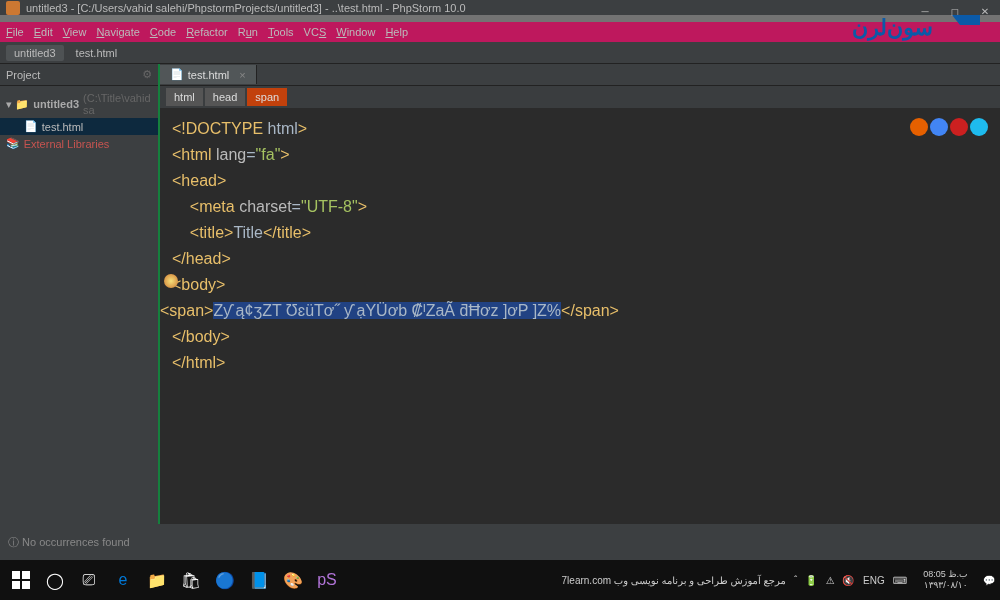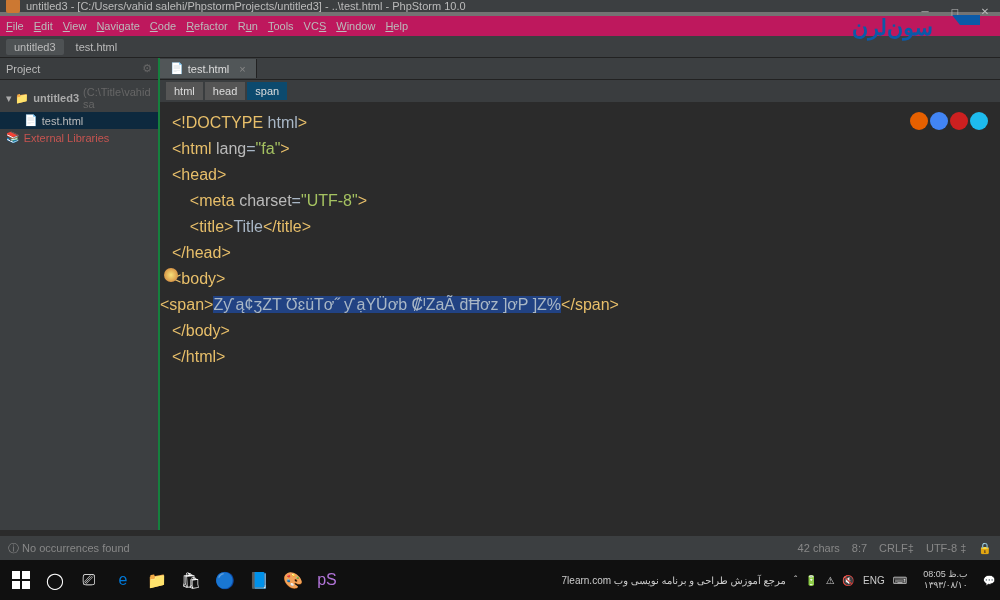--- a/index.html
+++ b/index.html
@@ -1,17 +1,17 @@
 <!DOCTYPE html>
 <html><head>
 <meta charset="utf-8">
 <style>
 * { margin:0; padding:0; box-sizing:border-box; font-family:"Segoe UI",Arial,sans-serif; }
 body { width:1000px; height:600px; background:#2b2b2b; overflow:hidden; position:relative; }
-.titlebar { height:16px; background:#3c3f41; color:#bbb; font-size:11px; display:flex; align-items:center; padding:0 6px; border-bottom:4px solid #737373; }
+.titlebar { height:22px; background:#3c3f41; color:#bbb; font-size:11px; display:flex; align-items:center; padding:0 6px; border-bottom:7px solid #737373; }
 .titlebar .ico { width:14px; height:14px; background:#cc7832; border-radius:2px; margin-right:6px; }
 .winbtns { position:absolute; right:0; top:0; display:flex; }
 .winbtn { width:30px; height:22px; display:flex; align-items:center; justify-content:center; color:#bbb; font-size:10px; }
 .menubar { height:20px; background:#be185d; color:#bbb; font-size:11px; display:flex; align-items:center; padding:0 6px; gap:10px; }
 .menubar span u { text-decoration:underline; }
 .crumbbar { height:22px; background:#3c3f41; display:flex; align-items:center; padding:0 6px; font-size:11px; color:#bbb; border-bottom:1px solid #222; }
 .crumb { padding:2px 8px; background:#4e5254; border-radius:2px; margin-right:4px; }
 .crumb2 { padding:2px 8px; }
 .main { display:flex; height:472px; }
 .sidebar { width:160px; background:#3c3f41; border-right:2px solid #15803d; }
@@ -29,21 +29,21 @@
 .code { padding:8px 12px; font-family:"Consolas","Courier New",monospace; font-size:16px; line-height:26px; color:#a9b7c6; }
 .code .t { color:#e8bf6a; }
 .code .a { color:#bababa; }
 .code .s { color:#a5c261; }
 .code .h { background:#214283; }
 .gutter-ico { position:absolute; left:4px; top:210px; width:14px; height:14px; background:radial-gradient(#f7e07a,#cc7832); border-radius:50%; }
 .browsers { position:absolute; right:12px; top:54px; display:flex; gap:2px; }
 .bico { width:18px; height:18px; border-radius:50%; }
 .logo { position:absolute; right:18px; top:7px; width:130px; height:40px; }
 .logo svg text { font-family:Arial; font-weight:bold; }
-.status { position:absolute; left:0; right:0; bottom:40px; height:24px; background:#3c3f41; color:#888; font-size:11px; display:flex; align-items:center; padding:0 8px; justify-content:space-between; }
+.status { position:absolute; left:0; right:0; bottom:40px; height:36px; background:#3c3f41; color:#888; font-size:11px; display:flex; align-items:center; padding:0 8px; justify-content:space-between; }
 .status .r { display:flex; gap:12px; }
 .taskbar { position:absolute; left:0; right:0; bottom:0; height:40px; background:#101010; display:flex; align-items:center; padding:0 4px; }
 .tbico { width:34px; height:34px; display:flex; align-items:center; justify-content:center; color:#fff; font-size:16px; }
 .tray { margin-left:auto; display:flex; align-items:center; gap:8px; color:#ccc; font-size:10px; }
 .clock { text-align:right; line-height:11px; padding:0 8px; font-size:9px; }
 </style>
 </head>
 <body>
 
 <div class="titlebar">
@@ -103,21 +103,21 @@
     <div class="tabs">
       <div class="tab">
         <span>📄</span>
         <span>test.html</span>
         <span class="x">×</span>
       </div>
     </div>
     <div class="bclist">
       <span class="bcitem">html</span>
       <span class="bcitem">head</span>
-      <span class="bcitem" style="background:#0c4a6e">span</span>
+      <span class="bcitem" style="background:#c2410c">span</span>
     </div>
 
     <span class="gutter-ico"></span>
 
     <div class="browsers">
       <span class="bico" style="background:#e66000"></span>
       <span class="bico" style="background:#4285f4"></span>
       <span class="bico" style="background:#cc2020"></span>
       <span class="bico" style="background:#1ebbee"></span>
     </div>
@@ -139,27 +139,20 @@
 
 <div class="logo">
   <svg width="130" height="40">
       <text x="0" y="28" fill="#0b5aa8" font-size="22">سون‌لرن</text>
       <path d="M100 8 L128 8 L128 18 L108 18 Z" fill="#0b5aa8"></path>
     </svg>
 </div>
 
 <div class="status">
   <div><span>ⓘ</span> <span>No occurrences found</span></div>
-  <div class="r">
-    <span>42 chars</span>
-    <span>8:7</span>
-    <span>CRLF‡</span>
-    <span>UTF-8 ‡</span>
-    <span>🔒</span>
-  </div>
 </div>
 
 <div class="taskbar">
   <div class="tbico">
       <svg width="18" height="18">
         <rect width="8" height="8" fill="#fff"></rect>
         <rect x="10" width="8" height="8" fill="#fff"></rect>
         <rect y="10" width="8" height="8" fill="#fff"></rect>
         <rect x="10" y="10" width="8" height="8" fill="#fff"></rect>
       </svg>

